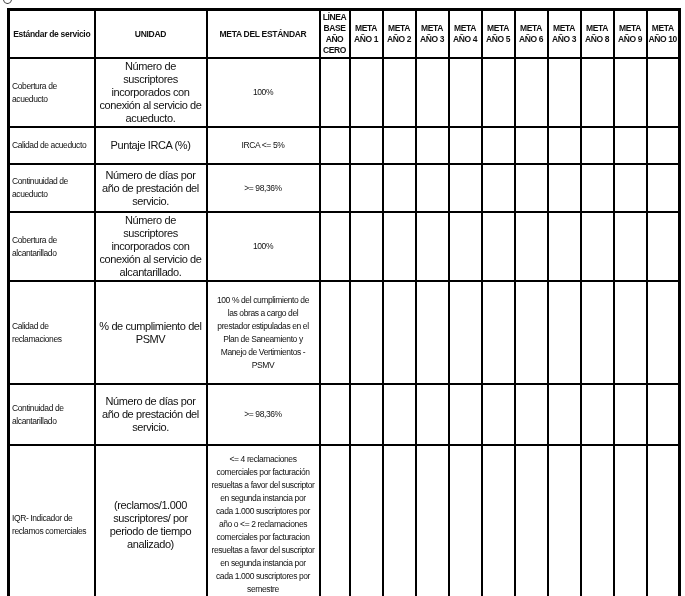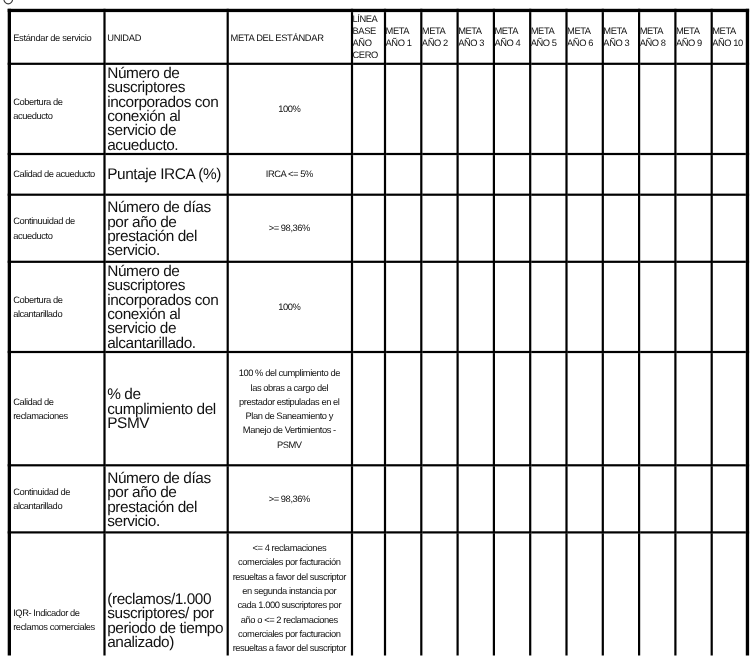--- a/index.html
+++ b/index.html
@@ -34,56 +34,56 @@
     border: 3px solid #000000;
   }
   th, td {
     border: 2px solid #000000;
     vertical-align: middle;
     overflow: hidden;
     box-sizing: border-box;
     padding: 1px 2px;
   }
   th {
-    font-weight: normal;
+    font-weight: bold;
     font-size: 8.5px;
     letter-spacing: -0.3px;
-    text-align: left;
+    text-align: center;
     line-height: 11px;
   }
   th.small-col {
     font-size: 8.5px;
     letter-spacing: -0.4px;
     padding: 1px 0;
   }
   td.c-std {
     text-align: left;
     font-size: 8.5px;
     letter-spacing: -0.4px;
     line-height: 13px;
   }
   td.c-unit {
-    text-align: left;
-    font-size: 14px;
+    text-align: center;
+    font-size: 11px;
     letter-spacing: -0.4px;
     line-height: 13px;
   }
   td.c-meta {
     text-align: center;
     font-size: 8.5px;
     letter-spacing: -0.4px;
     line-height: 13px;
     padding: 1px 4px;
   }
   td.c-val { background: #ffffff; }
 
   tr.hdr  { height: 44px; }
   tr.r0   { height: 48px; }
   tr.r1   { height: 37px; margin-left: 37px; }
-  tr.r2   { height: 61px; margin-top: 11px; }
+  tr.r2   { height: 48px; margin-top: 11px; }
   tr.r3   { height: 46px; }
   tr.r4   { height: 103px; }
   tr.r5   { height: 61px; }
   tr.r6   { height: 160px; }
 </style>
 </head>
 <body>
 
 <div class="fragment"></div>
 

